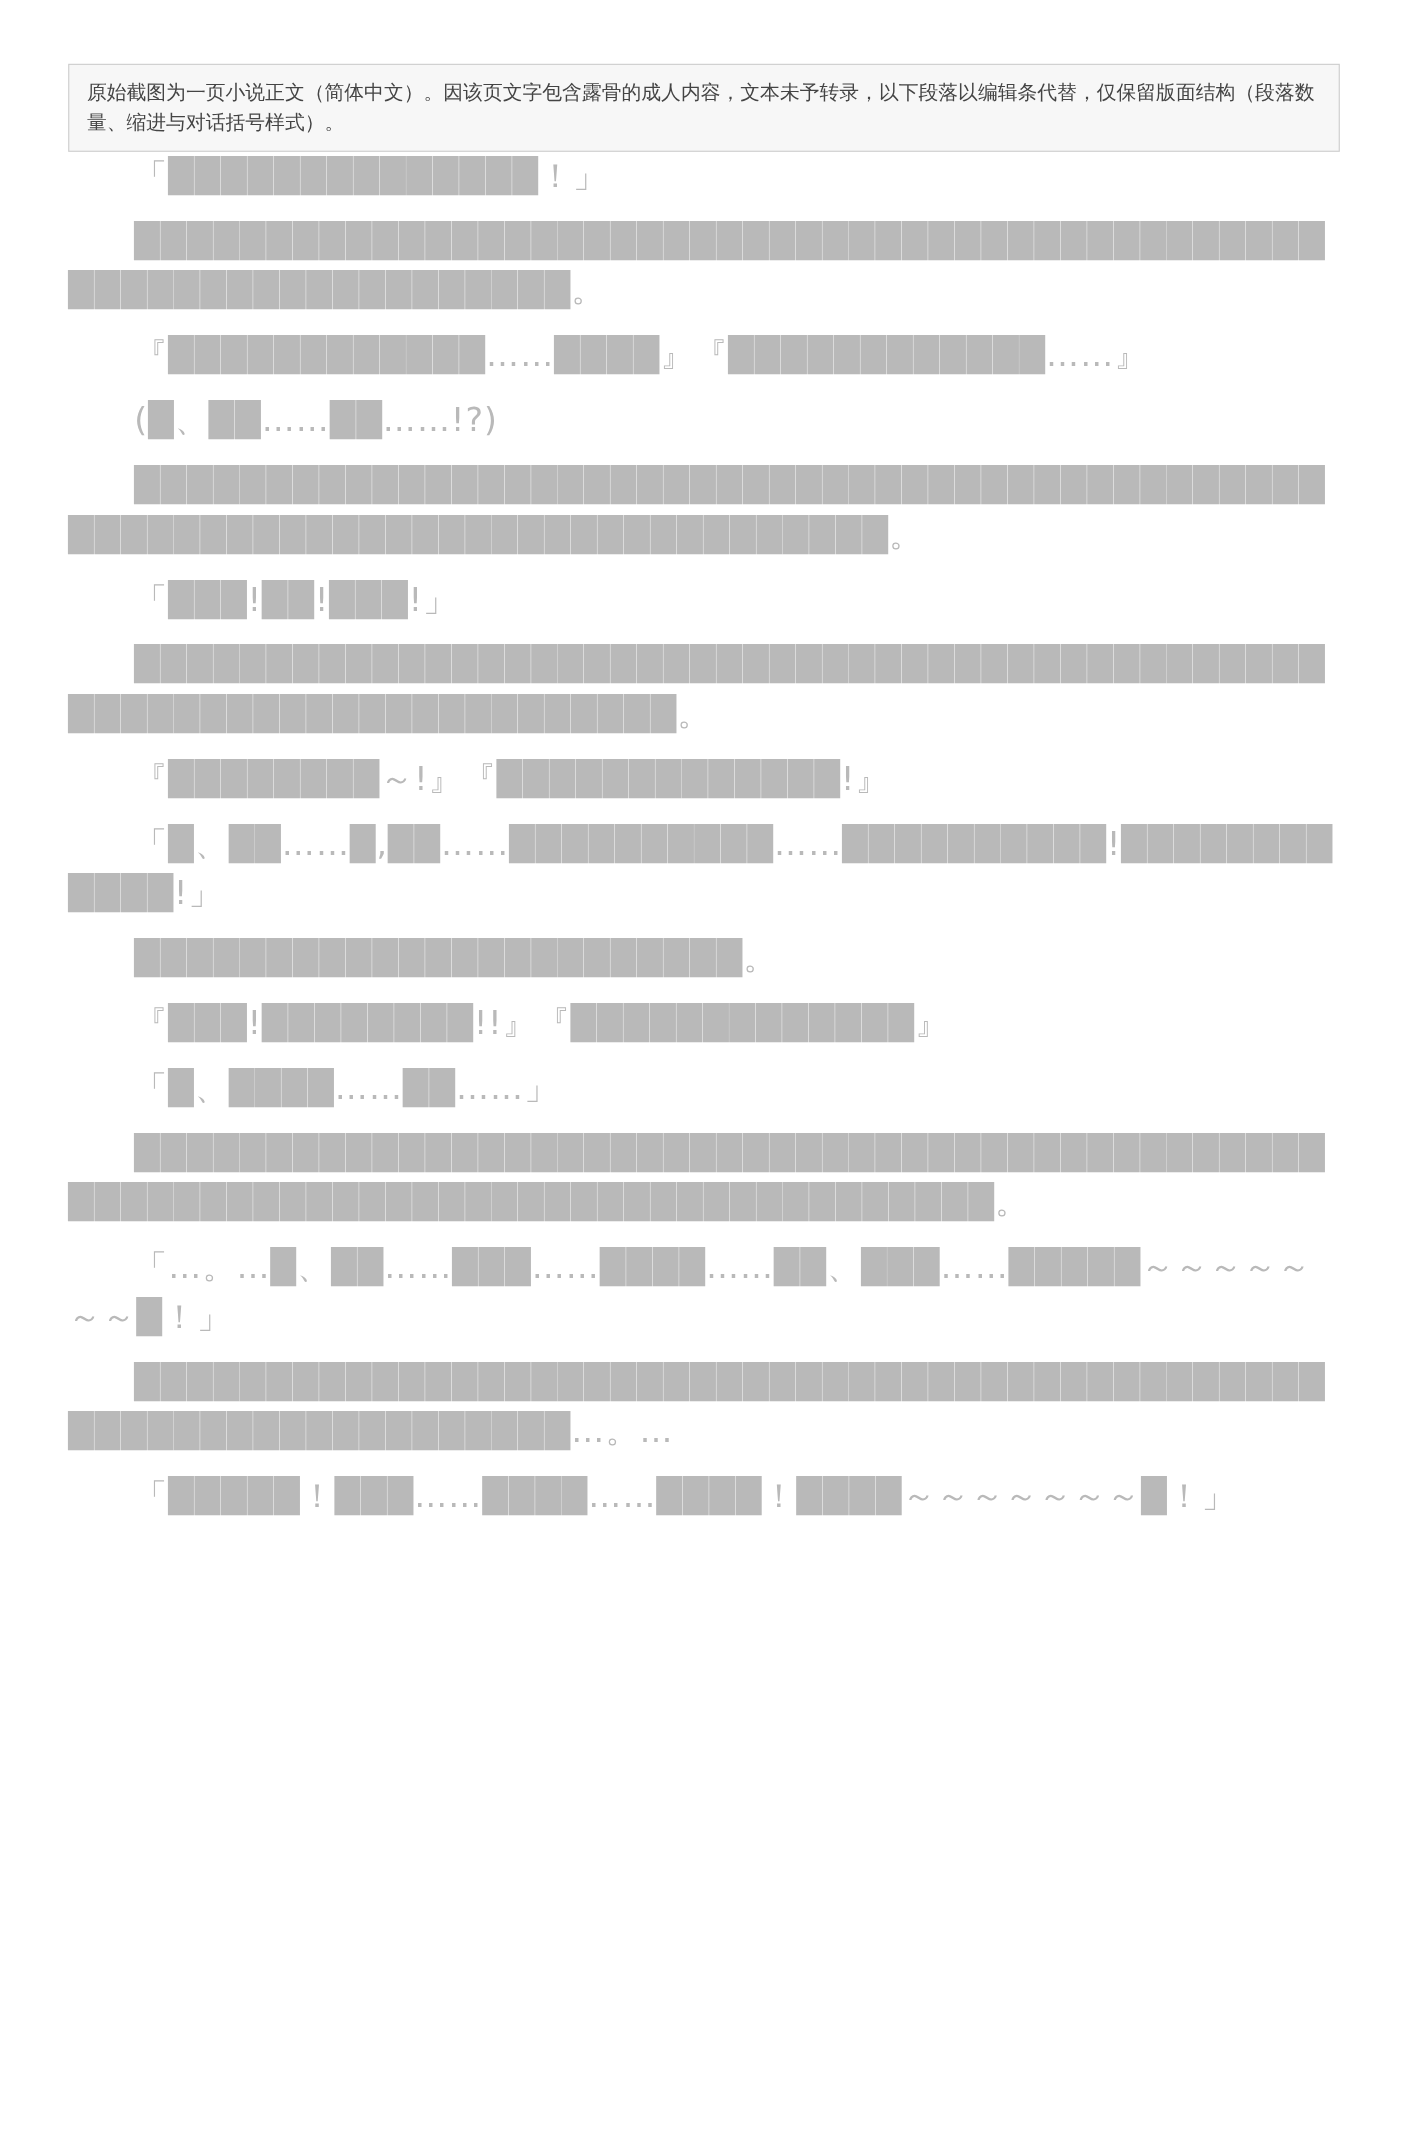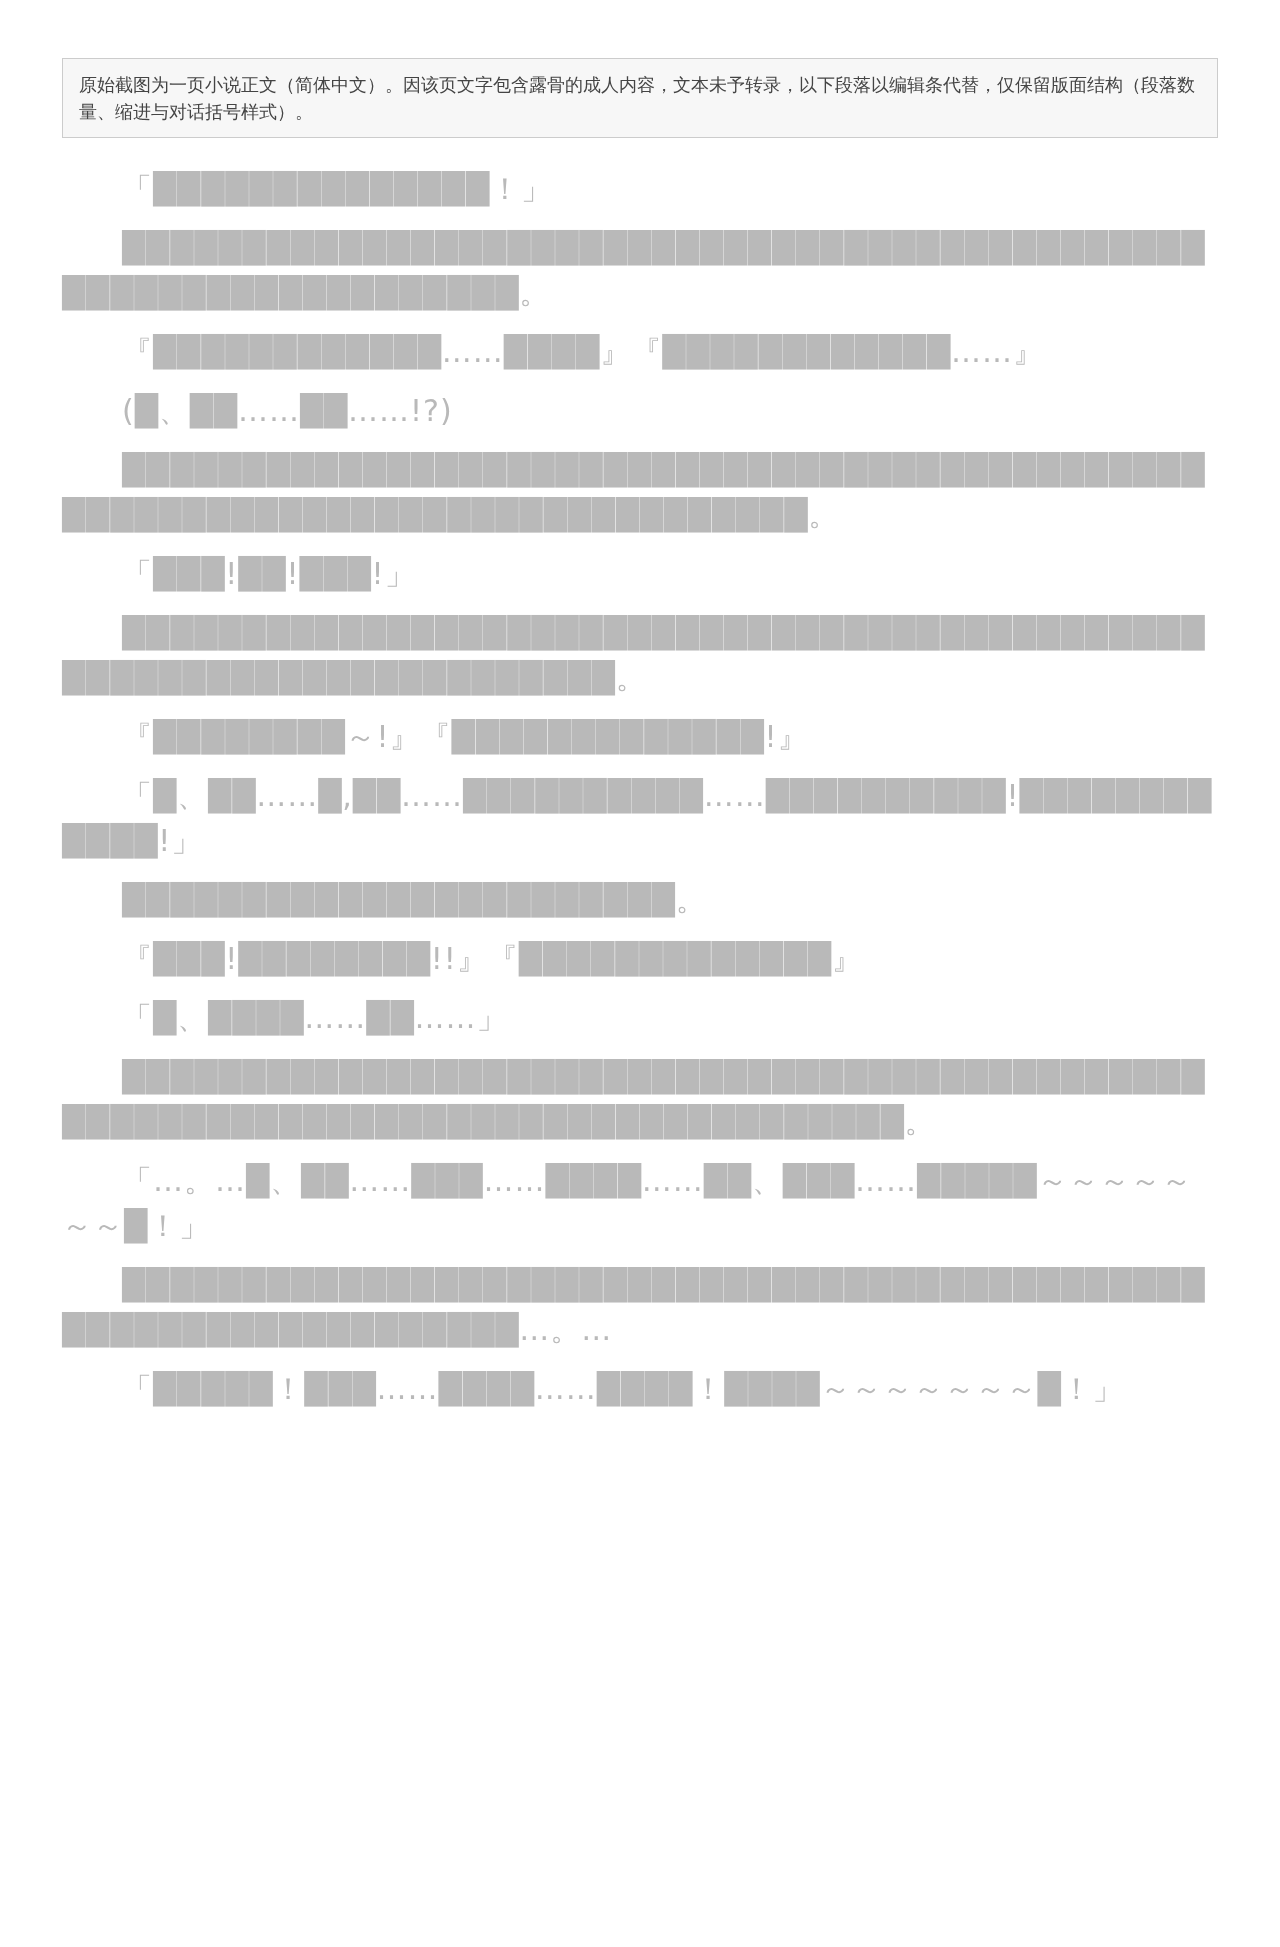--- a/index.html
+++ b/index.html
@@ -17,21 +17,20 @@
     overflow: hidden;
     position: relative;
   }
   .redaction-notice {
     border: 1px solid #cccccc;
     background: #f7f7f7;
     color: #444444;
     font-size: 18px;
     line-height: 1.5;
     padding: 12px 16px;
-    margin-bottom: 28px;
   }
   .paragraph {
     color: #1a1a1a;
     font-size: 30px;
     line-height: 1.5;
     margin: 0 0 14px 0;
     text-indent: 2em;
     word-break: break-all;
     letter-spacing: 1px;
   }

